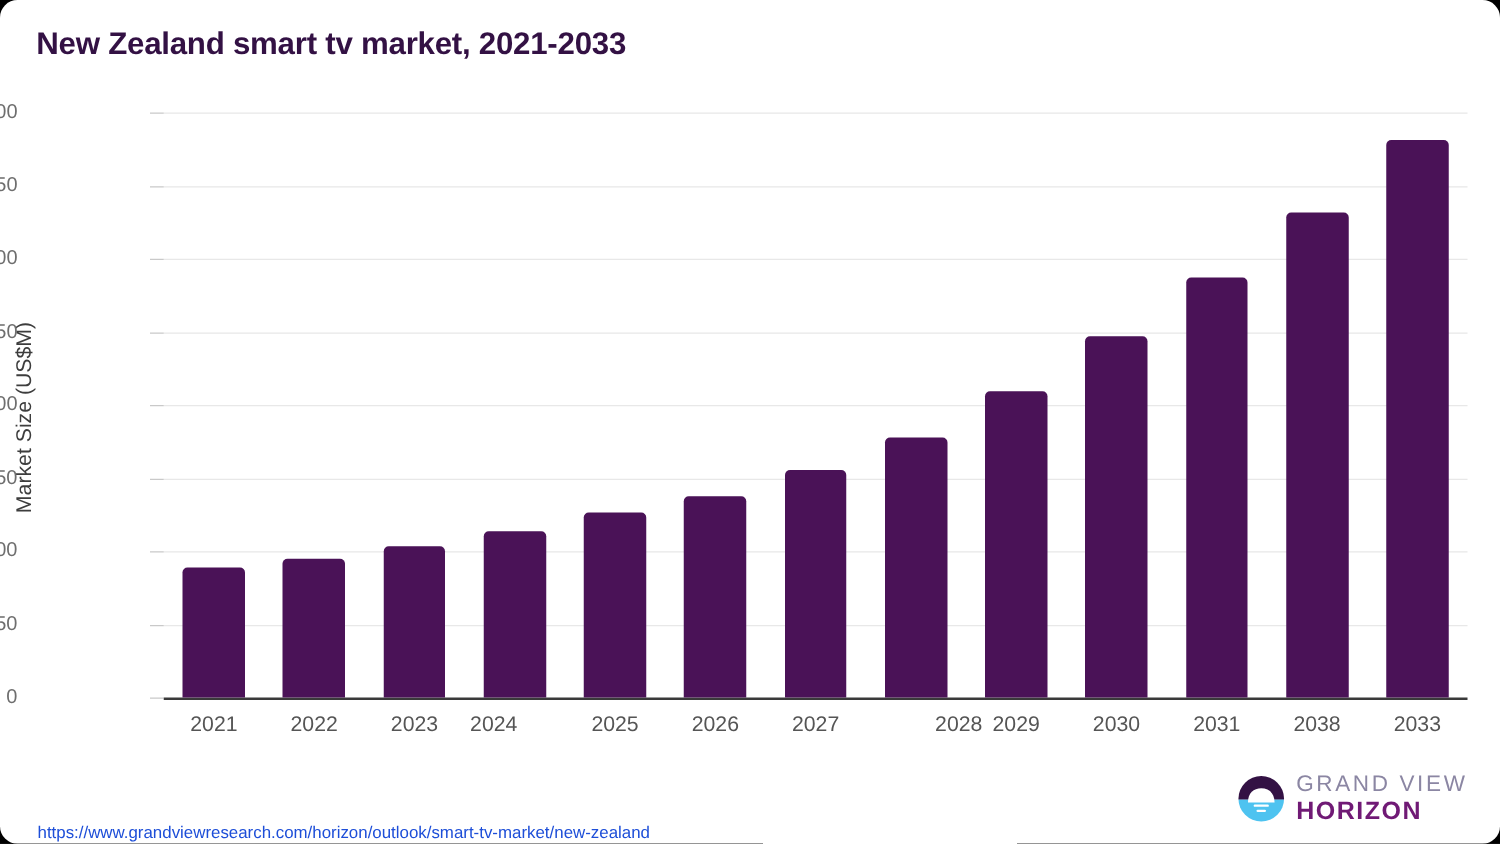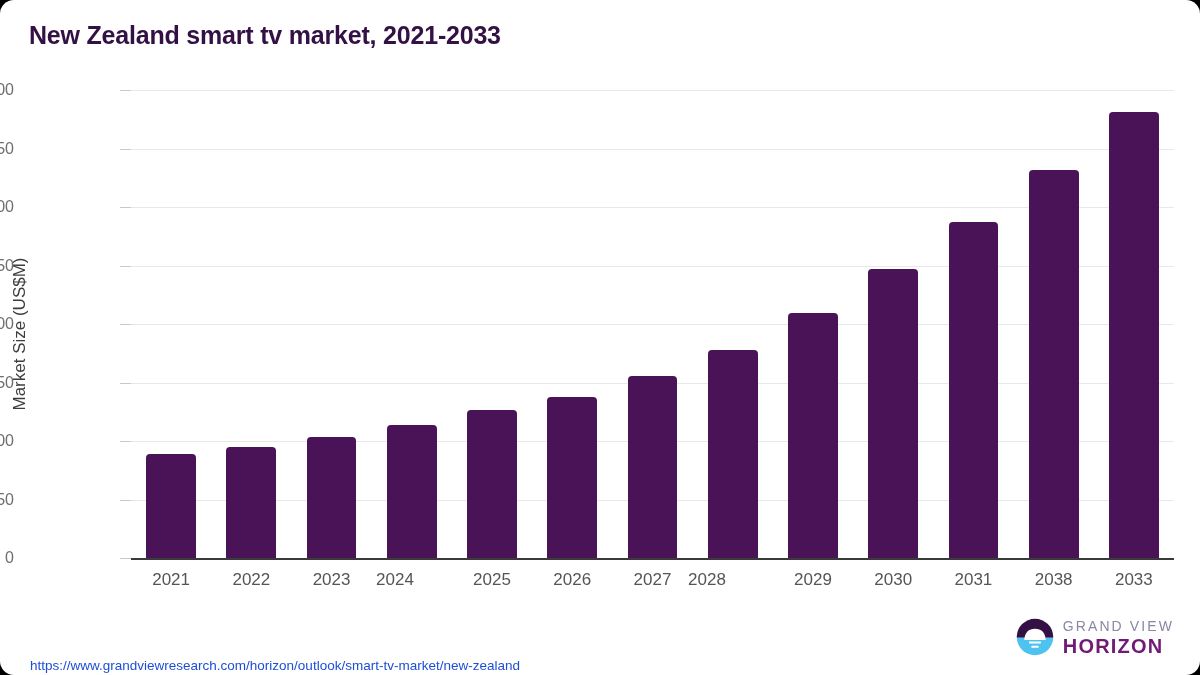--- a/index.html
+++ b/index.html
@@ -129,21 +129,21 @@
     width: 38px;
     height: 38px;
     flex: 0 0 auto;
   }
   #logo-wordmark {
     display: flex;
     flex-direction: column;
     line-height: 1;
   }
   #logo-line1 {
-    font-size: 14px;
+    font-size: 18px;
     letter-spacing: 2.1px;
     color: #8b86a3;
     font-weight: normal;
   }
   #logo-line2 {
     font-size: 20px;
     letter-spacing: 1.2px;
     color: #701a75;
     font-weight: bold;
     margin-top: 3px;
@@ -207,21 +207,21 @@
       <div class="bar" title="2033: 1905" style="left: 978.013px; width: 49.7431px; height: 445.77px; background: rgb(74, 18, 87);"></div>
     </div>
   <div id="xtick-layer">
       <div class="xtick-label" style="left: 171.115px;">2021</div>
       <div class="xtick-label" style="left: 251.346px;">2022</div>
       <div class="xtick-label" style="left: 331.577px;">2023</div>
       <div class="xtick-label" style="left: 395px;">2024</div>
       <div class="xtick-label" style="left: 492.038px;">2025</div>
       <div class="xtick-label" style="left: 572.269px;">2026</div>
       <div class="xtick-label" style="left: 652.5px;">2027</div>
-      <div class="xtick-label" style="left: 707px; text-align: center;">2028</div>
+      <div class="xtick-label" style="left: 767px; text-align: center;">2028</div>
       <div class="xtick-label" style="left: 812.962px;">2029</div>
       <div class="xtick-label" style="left: 893.192px;">2030</div>
       <div class="xtick-label" style="left: 973.423px;">2031</div>
       <div class="xtick-label" style="left: 1053.65px;">2038</div>
       <div class="xtick-label" style="left: 1133.88px;">2033</div>
     </div>
 
   <div id="source-url">https://www.grandviewresearch.com/horizon/outlook/smart-tv-market/new-zealand</div>
 
   <div id="brand-logo">

